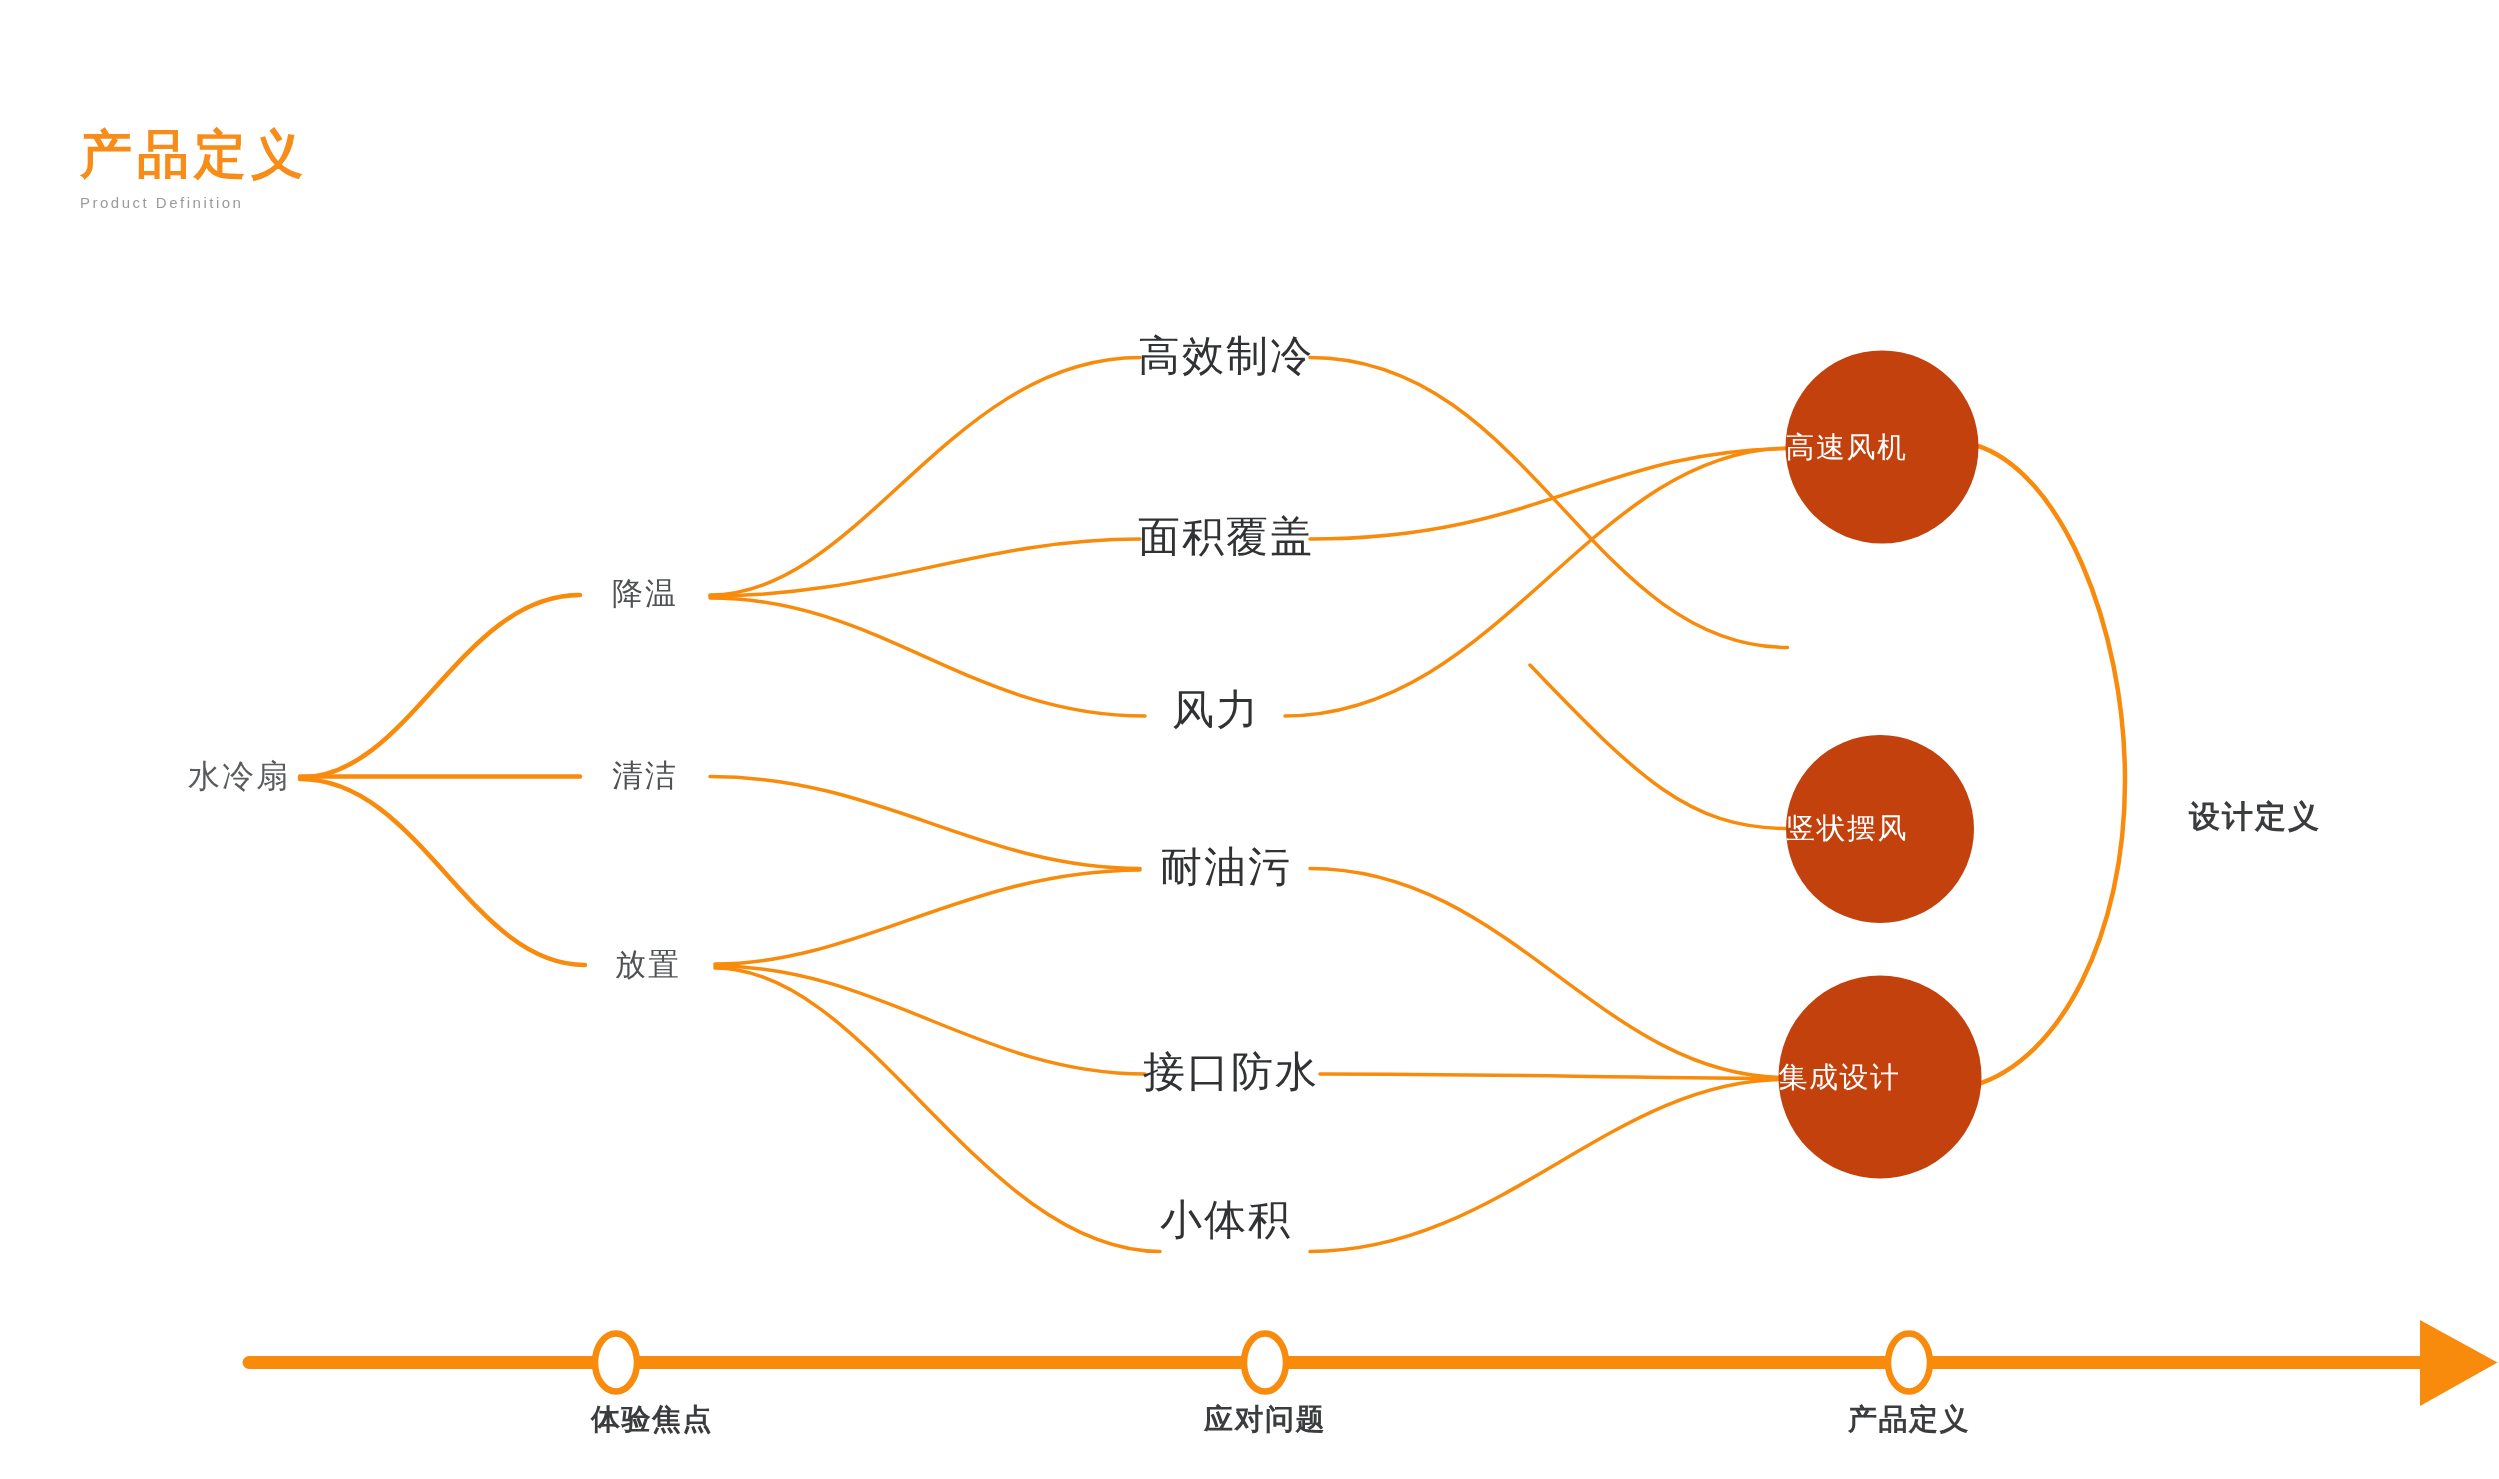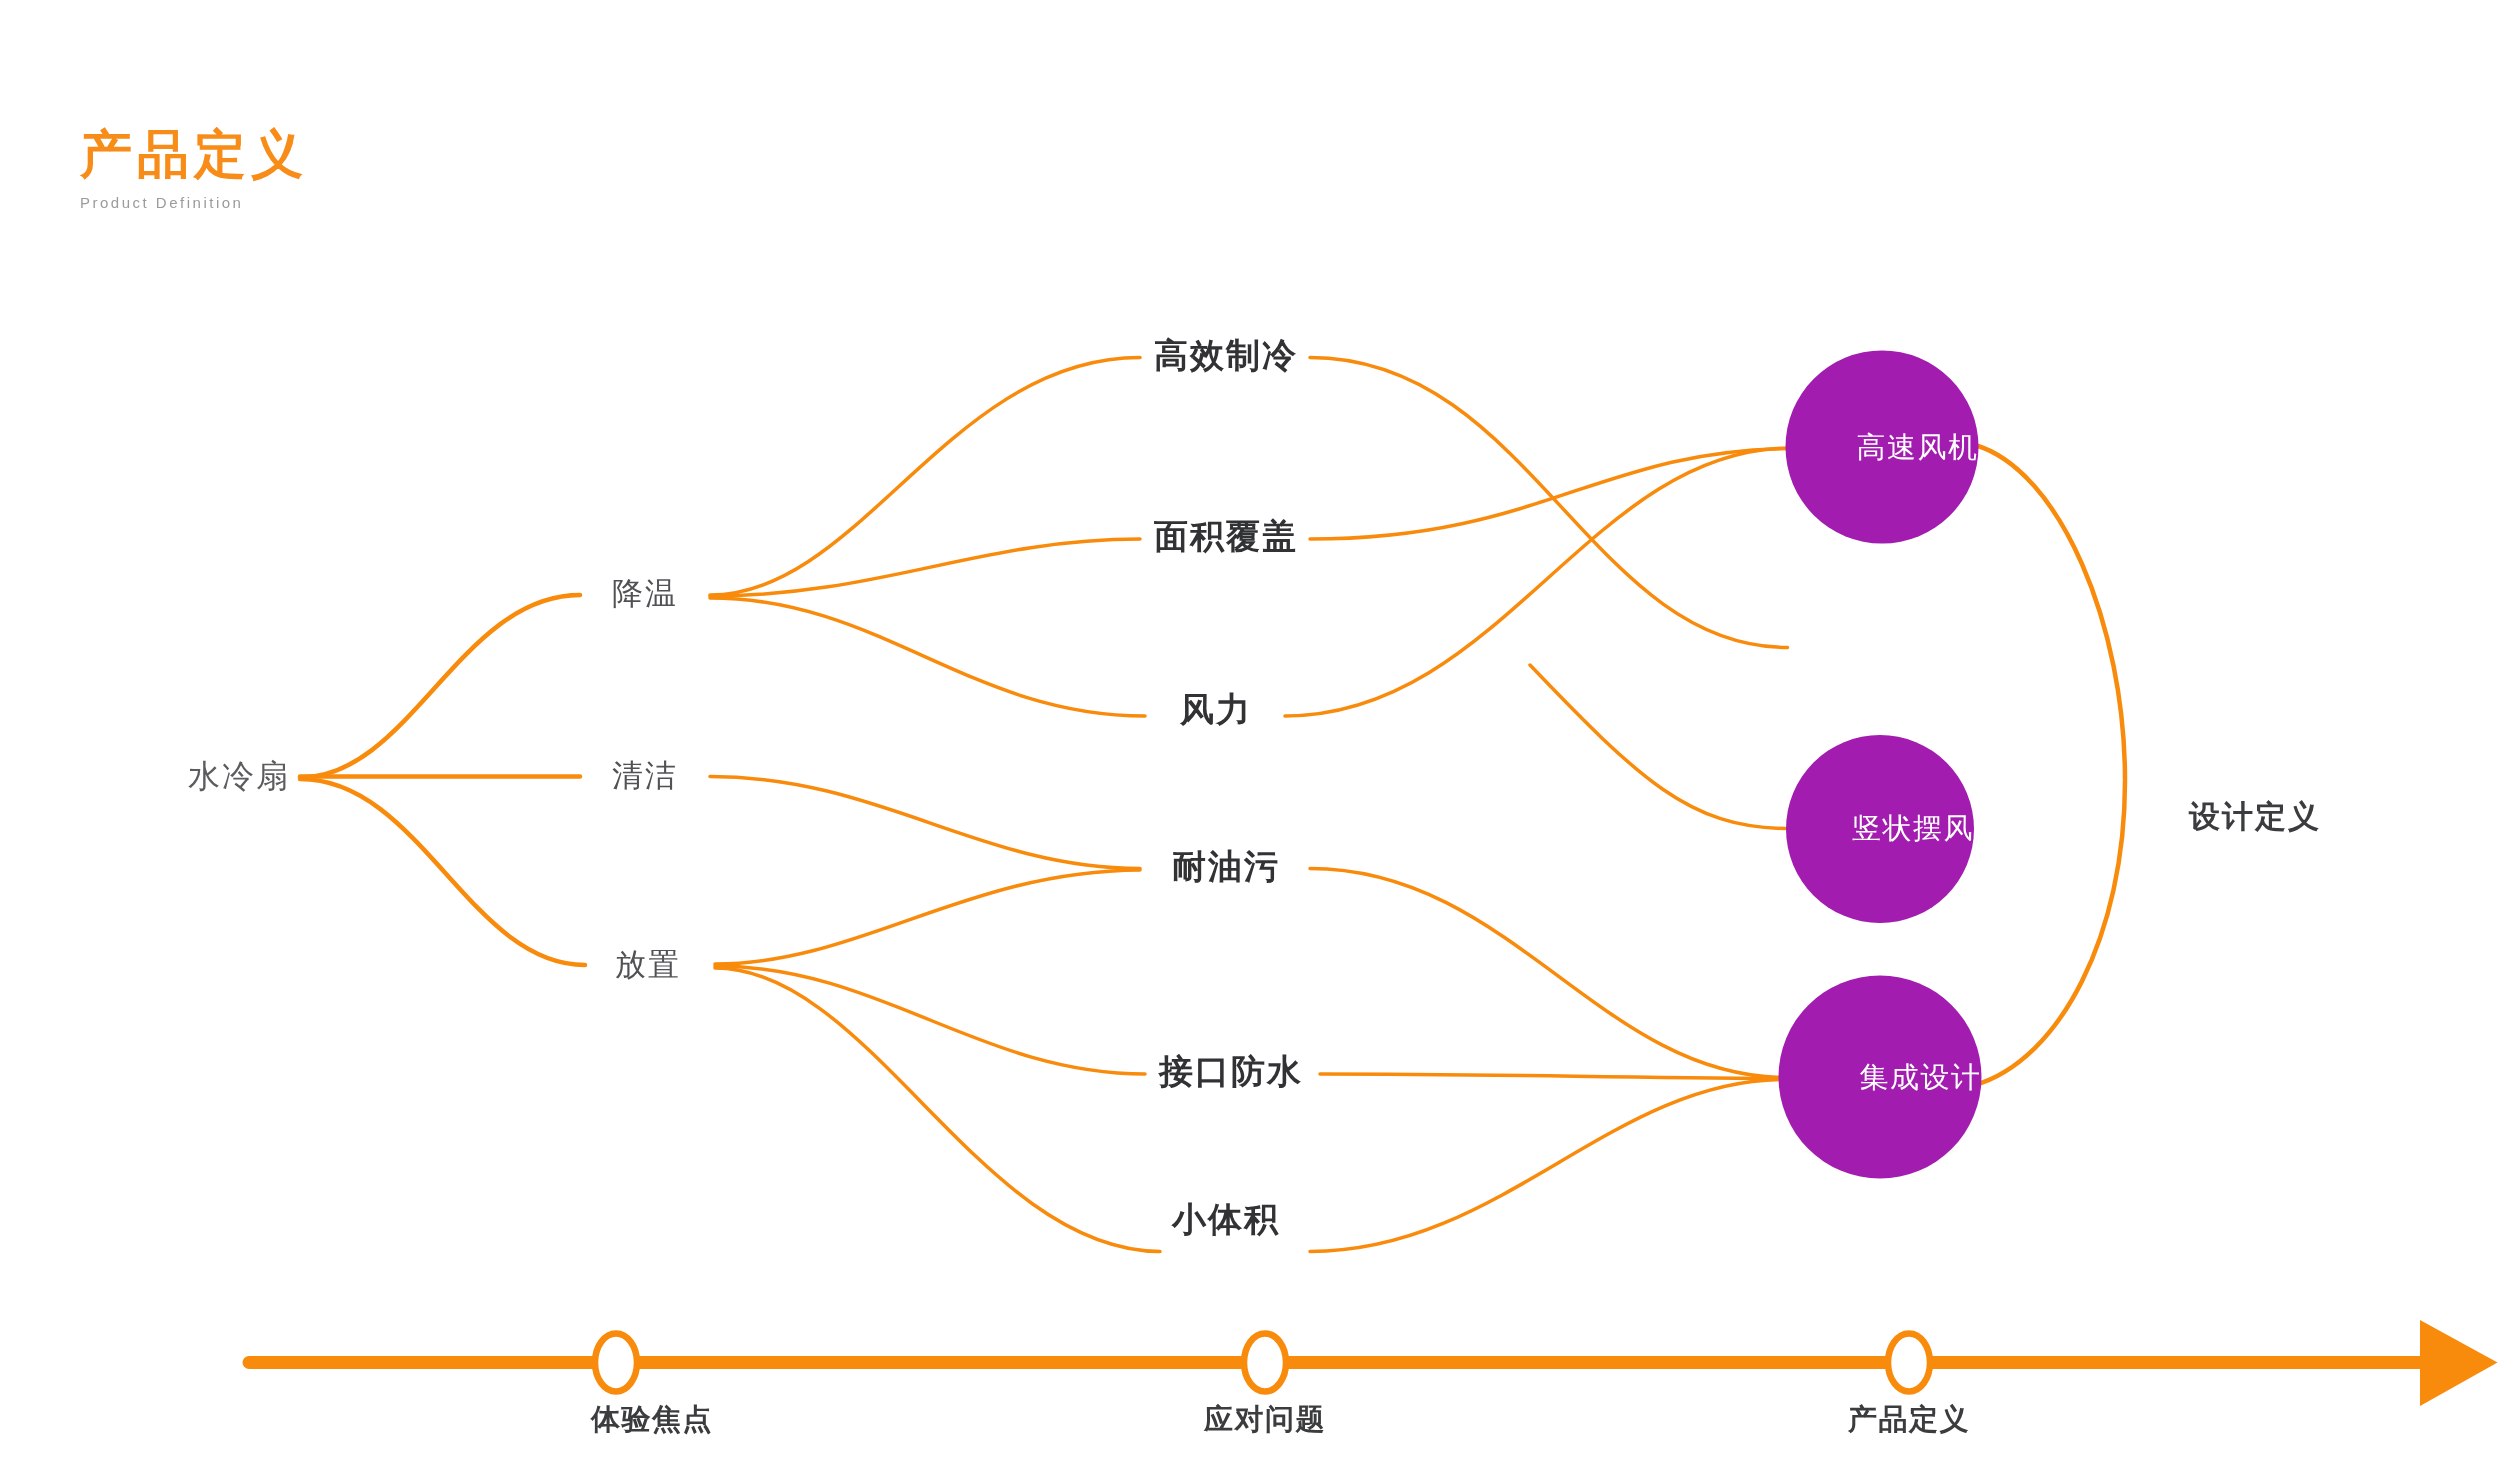--- a/index.html
+++ b/index.html
@@ -27,27 +27,27 @@
   .bigcurve{fill:none;stroke:#F98B0C;stroke-width:9;stroke-linecap:round;}
 
   
   .node-label{
     position:absolute;transform:translate(-50%,-50%);
     white-space:nowrap;color:#555759;
     font-size:31px;font-weight:500;letter-spacing:2px;
   }
   .node-label.root{font-size:32px;color:#5A5C5E;margin-left:12px;}
   .node-label.lvl2{font-size:31px;color:#505254;}
-  .node-label.lvl3{font-size:34px;color:#303234;font-weight:700;}
+  .node-label.lvl3{font-size:42px;color:#303234;font-weight:400;}
 
   
   .circle{
     position:absolute;transform:translate(-50%,-50%);
-    border-radius:50%;background:#a21caf;
-    display:flex;align-items:center;justify-content:flex-end;
+    border-radius:50%;background:#c2410c;
+    display:flex;align-items:center;justify-content:flex-start;
   }
   .circle span{
     color:#ffffff;font-size:29px;font-weight:400;
     letter-spacing:1.5px;white-space:nowrap;
   }
 
   
   .right-heading{
     position:absolute;transform:translate(-50%,-50%);
     white-space:nowrap;color:#3A3C3E;

